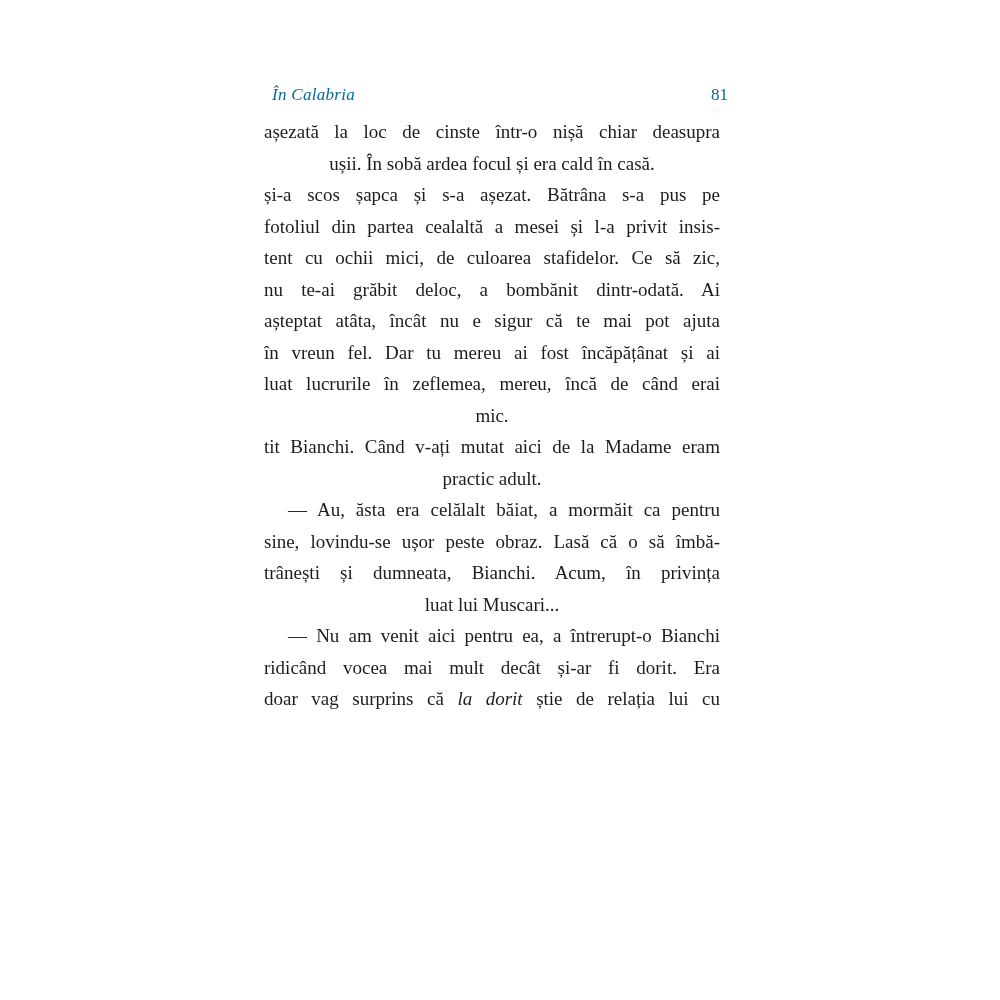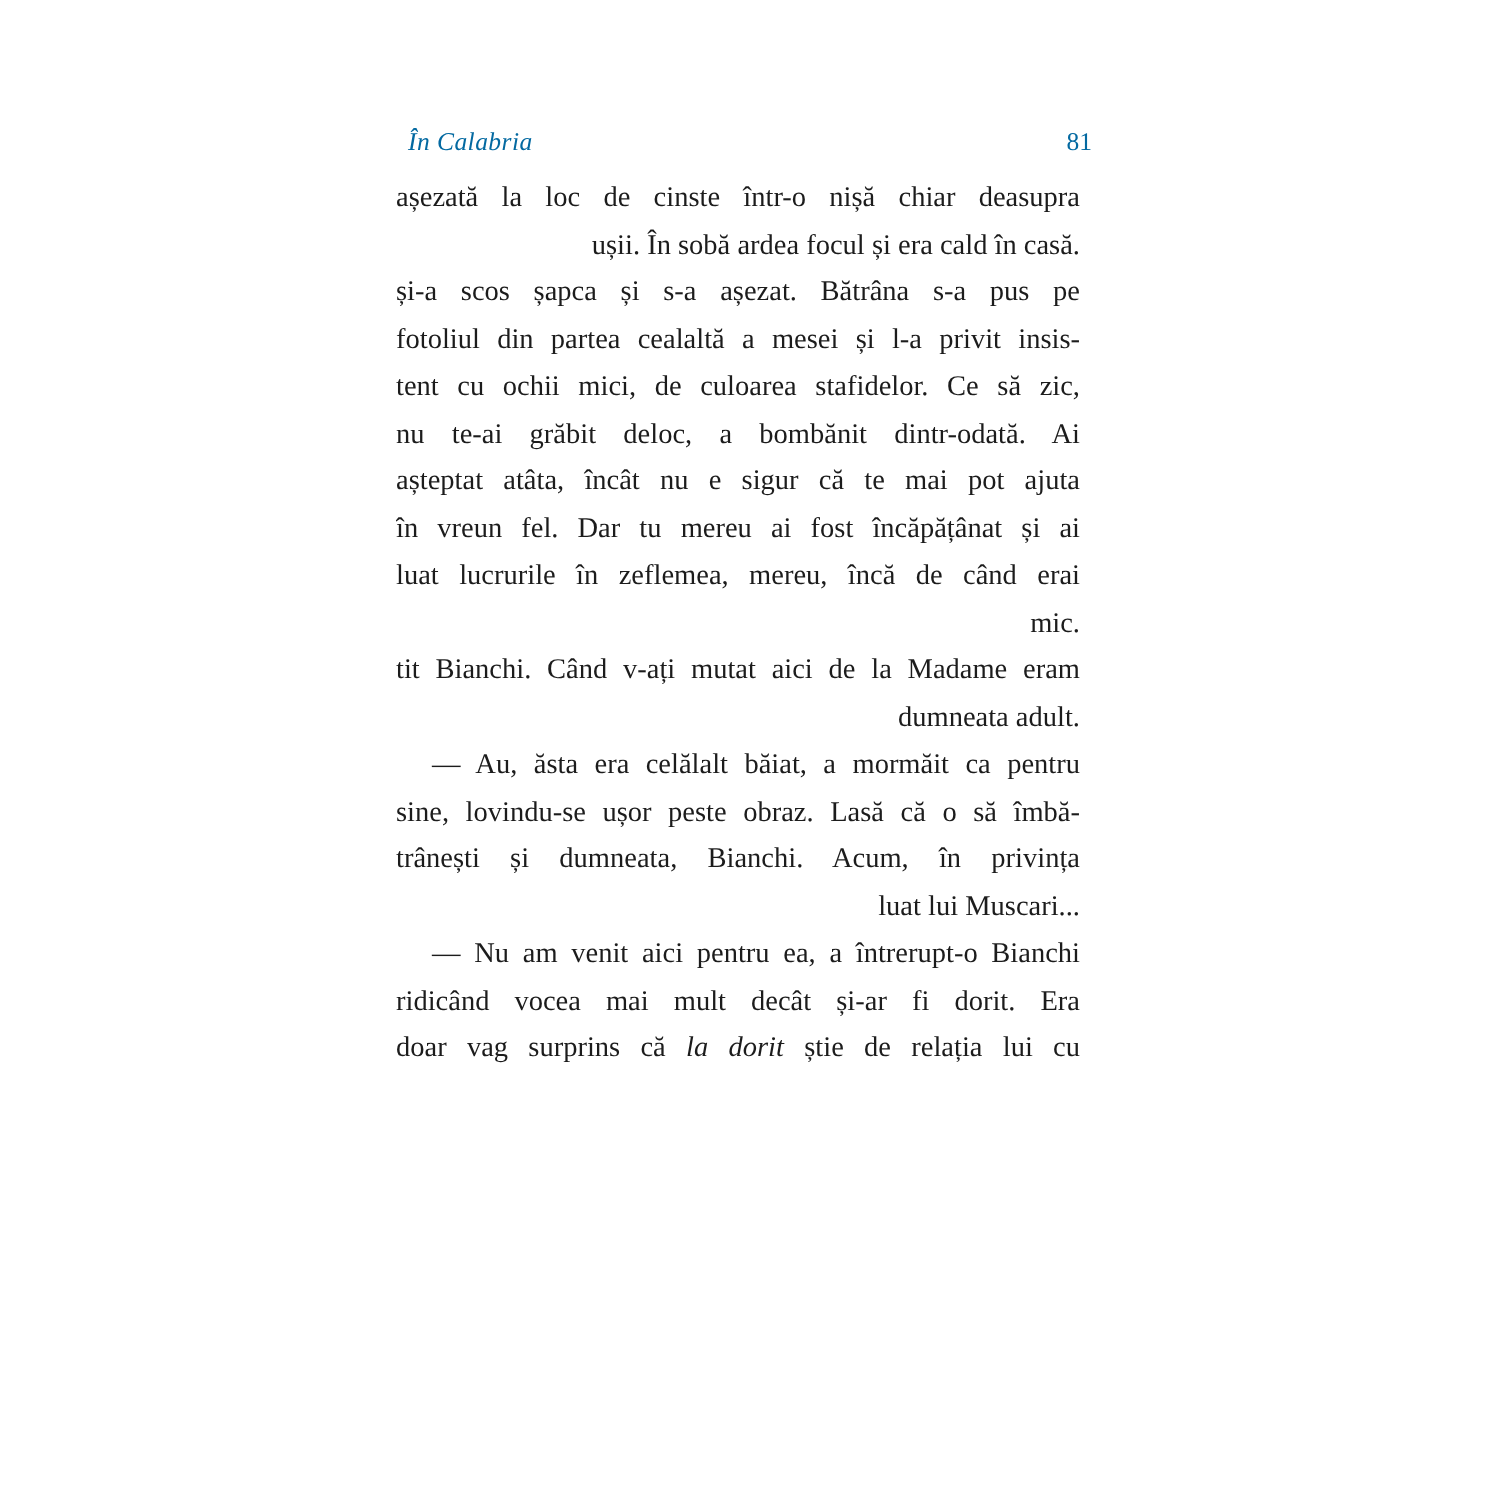--- a/index.html
+++ b/index.html
@@ -52,21 +52,21 @@
     overflow: hidden;
   }
   
   .line::after {
     content: "";
     display: inline-block;
     width: 100%;
     height: 0;
   }
   .line.indent { text-indent: 24px; }
-  .line.end { text-align: right; }
+  .line.end { text-align: center; }
   .line.end::after { content: none; }
   .italic { font-style: italic; }
 </style>
 </head>
 <body>
 
 <div class="screen">
   <div class="running-head">
     <span class="running-title">În Calabria</span>
     <span class="page-number">81</span>
@@ -81,21 +81,21 @@
         <div class="line">fotoliul din partea cealaltă a mesei și l-a privit insis-</div>
         <div class="line">tent cu ochii mici, de culoarea stafidelor. Ce să zic,</div>
         <div class="line">nu te-ai grăbit deloc, a bombănit dintr-odată. Ai</div>
         <div class="line">așteptat atâta, încât nu e sigur că te mai pot ajuta</div>
         <div class="line">în vreun fel. Dar tu mereu ai fost încăpățânat și ai</div>
         <div class="line">luat lucrurile în zeflemea, mereu, încă de când erai</div>
         <div class="line end">mic.</div>
       </div>
       <div class="paragraph">
         <div class="line">tit Bianchi. Când v-ați mutat aici de la Madame eram</div>
-        <div class="line end">dumneata adult.</div>
+        <div class="line end">practic adult.</div>
       </div>
       <div class="paragraph">
         <div class="line indent">— Au, ăsta era celălalt băiat, a mormăit ca pentru</div>
         <div class="line">sine, lovindu-se ușor peste obraz. Lasă că o să îmbă-</div>
         <div class="line">trânești și dumneata, Bianchi. Acum, în privința</div>
         <div class="line end">luat lui Muscari...</div>
       </div>
       <div class="paragraph">
         <div class="line indent">— Nu am venit aici pentru ea, a întrerupt-o Bianchi</div>
         <div class="line">ridicând vocea mai mult decât și-ar fi dorit. Era</div>

